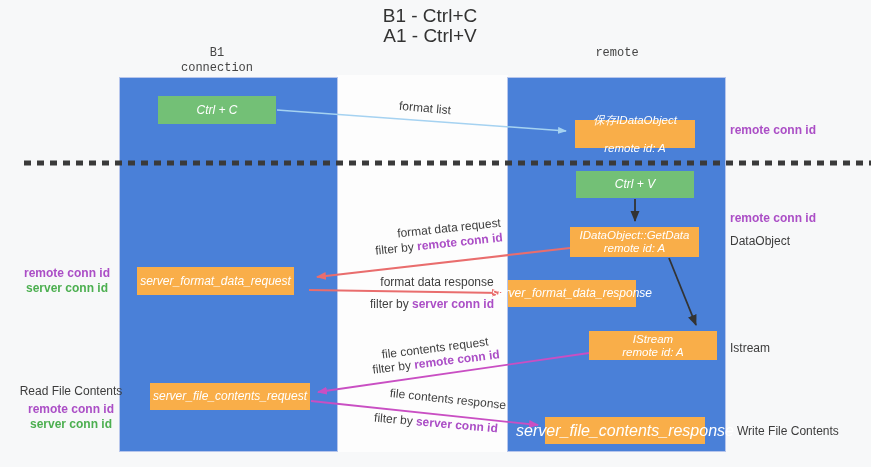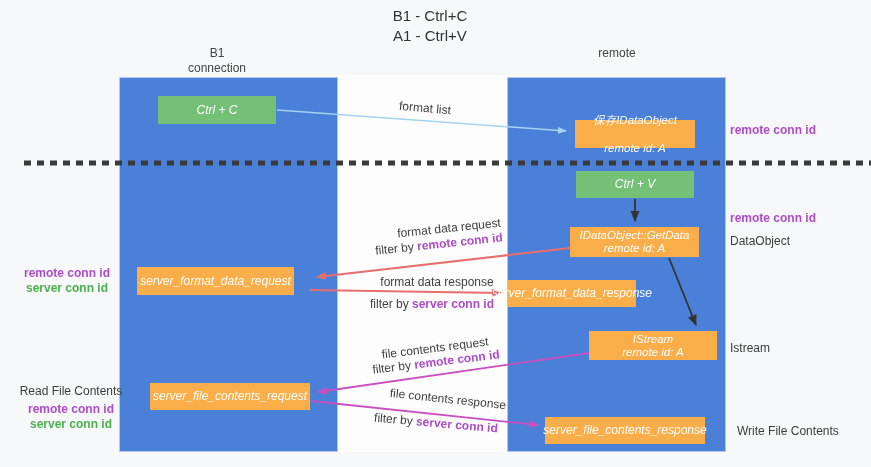--- a/index.html
+++ b/index.html
@@ -8,40 +8,40 @@
     background:#f7f8f9;
     font-family:"Liberation Sans",sans-serif;
   }
   .abs{position:absolute;}
   
   .mid-panel{left:337px;top:75px;width:171px;height:377px;background:#fdfdfd;z-index:0;}
   .column{top:77px;height:373px;background:#4a80d8;border:1px solid #b7c6ec;z-index:1;}
   .col-left{left:119px;width:217px;}
   .col-right{left:507px;width:217px;}
   
-  .title{left:300px;top:6px;width:260px;text-align:center;font-size:15px;color:#333;line-height:20px;z-index:4;}
-  .col-header{top:46px;width:190px;text-align:center;font-size:12px;color:#444;line-height:15px;z-index:4;}
+  .title{left:300px;top:6px;width:260px;text-align:center;font-size:19px;color:#333;line-height:20px;z-index:4;}
+  .col-header{top:46px;width:190px;text-align:center;font-size:12px;color:#444;line-height:15px;z-index:4;font-family:Liberation Mono, monospace;}
   .hdr-left{left:122px;}
   .hdr-right{left:522px;}
   
   svg.overlay{position:absolute;left:0;top:0;z-index:2;pointer-events:none;}
   
   .node{display:flex;flex-direction:column;align-items:center;justify-content:center;
         color:#fff;text-align:left;z-index:3;font-size:11.5px;line-height:13px;font-style:italic;}
   .orange{background:#f9ae49;}
   .green{background:#73c076;font-size:12px;}
   .n-ctrlc{left:158px;top:96px;width:118px;height:28px;}
   .n-save{left:575px;top:120px;width:120px;height:28px;gap:15px;}
   .n-ctrlv{left:576px;top:171px;width:118px;height:27px;}
   .n-getdata{left:570px;top:227px;width:129px;height:30px;}
   .n-fmtreq{left:137px;top:267px;width:157px;height:28px;font-size:12px;}
   .n-fmtresp{left:508px;top:280px;width:128px;height:27px;font-size:12px;}
   .n-istream{left:589px;top:331px;width:128px;height:29px;}
   .n-filereq{left:150px;top:383px;width:160px;height:27px;font-size:12px;}
-  .n-fileresp{left:545px;top:417px;width:160px;height:27px;font-size:12px;}
+  .n-fileresp{left:545px;top:417px;width:160px;height:27px;font-size:16px;}
   
   .side-label{font-size:12px;z-index:4;white-space:nowrap;}
   .purple{color:#ab4ec6;font-weight:bold;}
   .greenlbl{color:#4caf50;font-weight:bold;}
   .dark{color:#3c3c3c;}
   .left-group{width:130px;text-align:center;line-height:15px;}
   
   .flow-label{width:180px;text-align:center;font-size:12px;color:#3f3f3f;z-index:4;white-space:nowrap;}
   .rot-m6{transform:rotate(-6deg);}
   .rot-m7{transform:rotate(-7deg);}

